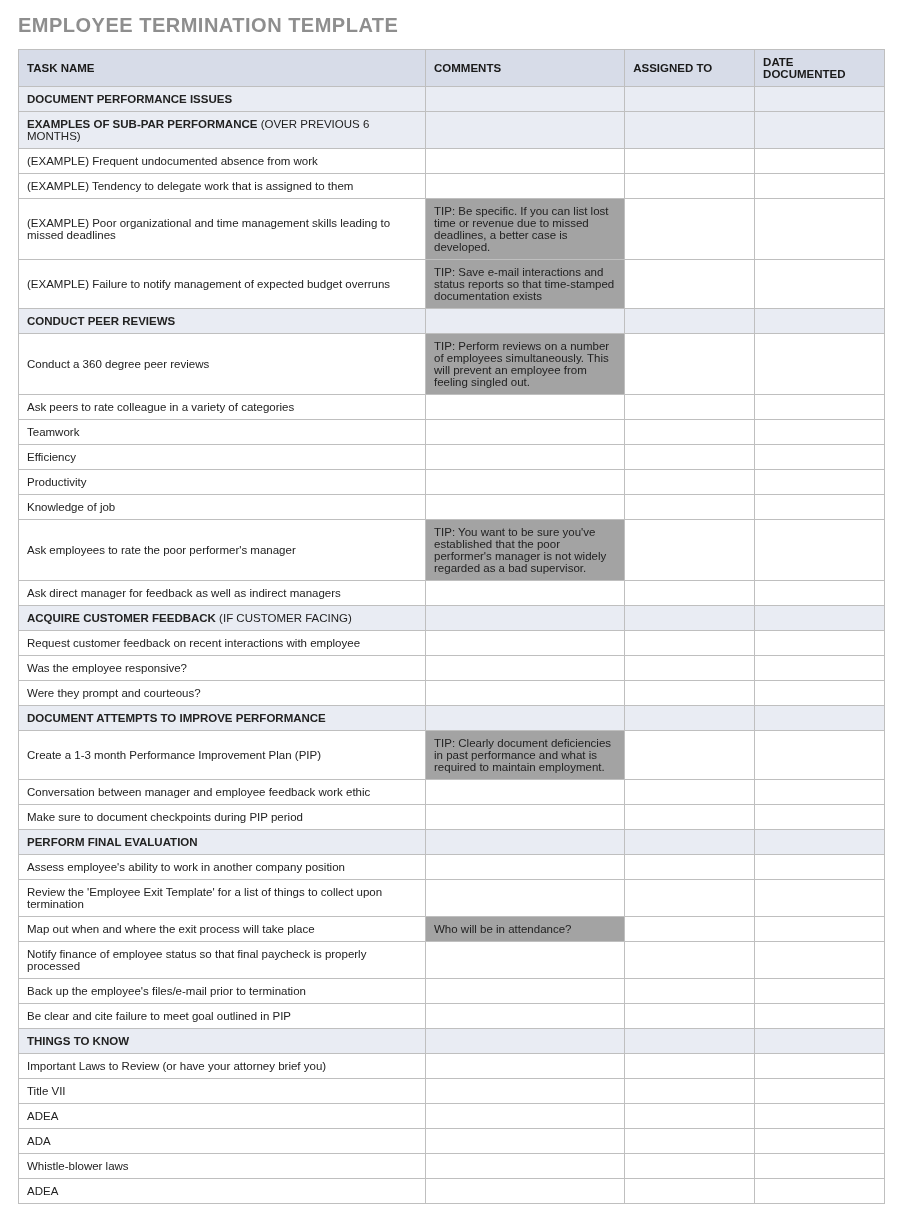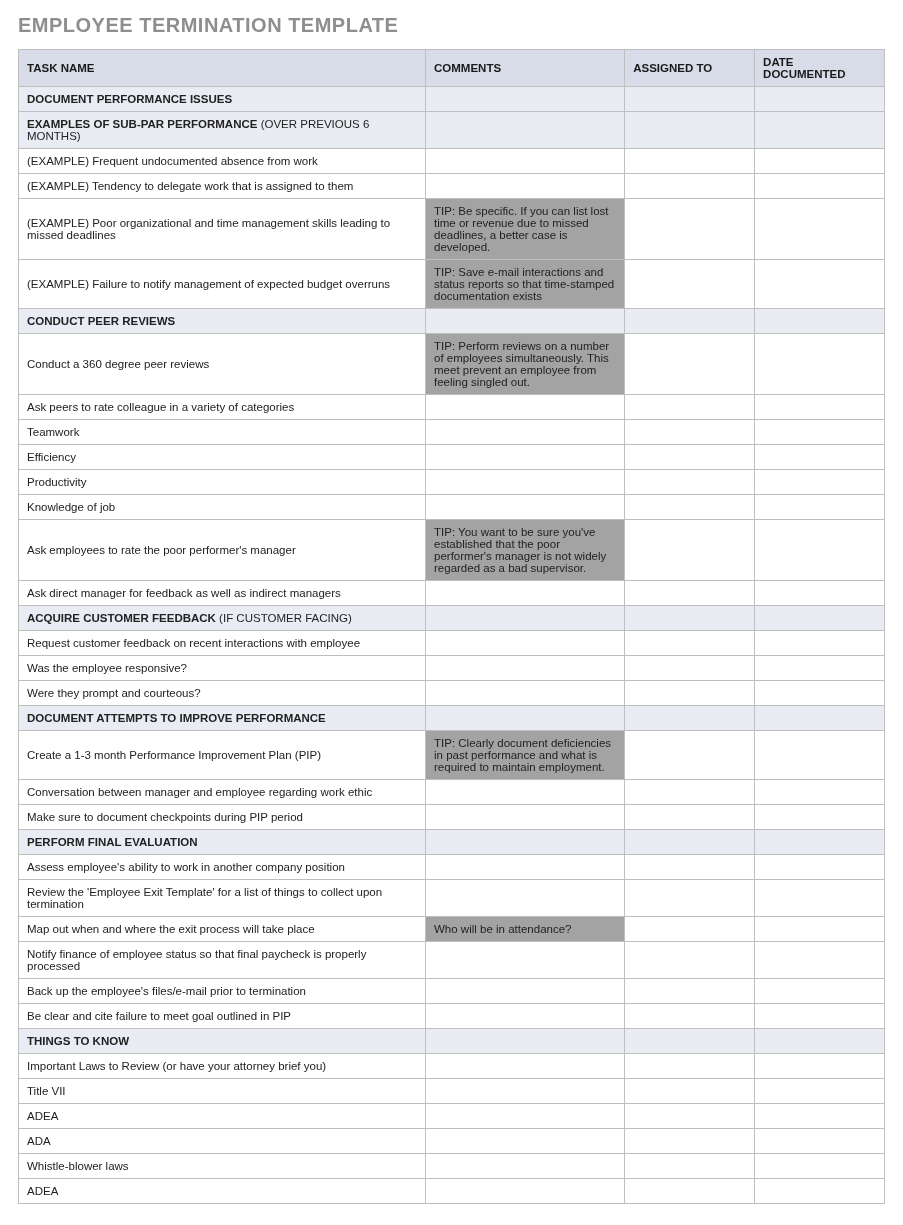--- a/index.html
+++ b/index.html
@@ -74,21 +74,21 @@
         <td></td>
       </tr>
       <tr class="section">
         <td><span>CONDUCT PEER REVIEWS</span></td>
         <td></td>
         <td></td>
         <td></td>
       </tr>
       <tr>
         <td><span>Conduct a 360 degree peer reviews</span></td>
-        <td class="tip">TIP: Perform reviews on a number of employees simultaneously.  This meet prevent an employee from feeling singled out.</td>
+        <td class="tip">TIP: Perform reviews on a number of employees simultaneously.  This will prevent an employee from feeling singled out.</td>
         <td></td>
         <td></td>
       </tr>
       <tr>
         <td><span>Ask peers to rate colleague in a variety of categories</span></td>
         <td></td>
         <td></td>
         <td></td>
       </tr>
       <tr>
@@ -157,21 +157,21 @@
         <td></td>
         <td></td>
       </tr>
       <tr>
         <td><span>Create a 1-3 month Performance Improvement Plan (PIP)</span></td>
         <td class="tip">TIP: Clearly document deficiencies  in past performance and what is required to maintain employment.</td>
         <td></td>
         <td></td>
       </tr>
       <tr>
-        <td><span>Conversation between manager and employee regarding work ethic</span></td>
+        <td><span>Conversation between manager and employee feedback work ethic</span></td>
         <td></td>
         <td></td>
         <td></td>
       </tr>
       <tr>
         <td><span>Make sure to document checkpoints during PIP period</span></td>
         <td></td>
         <td></td>
         <td></td>
       </tr>

